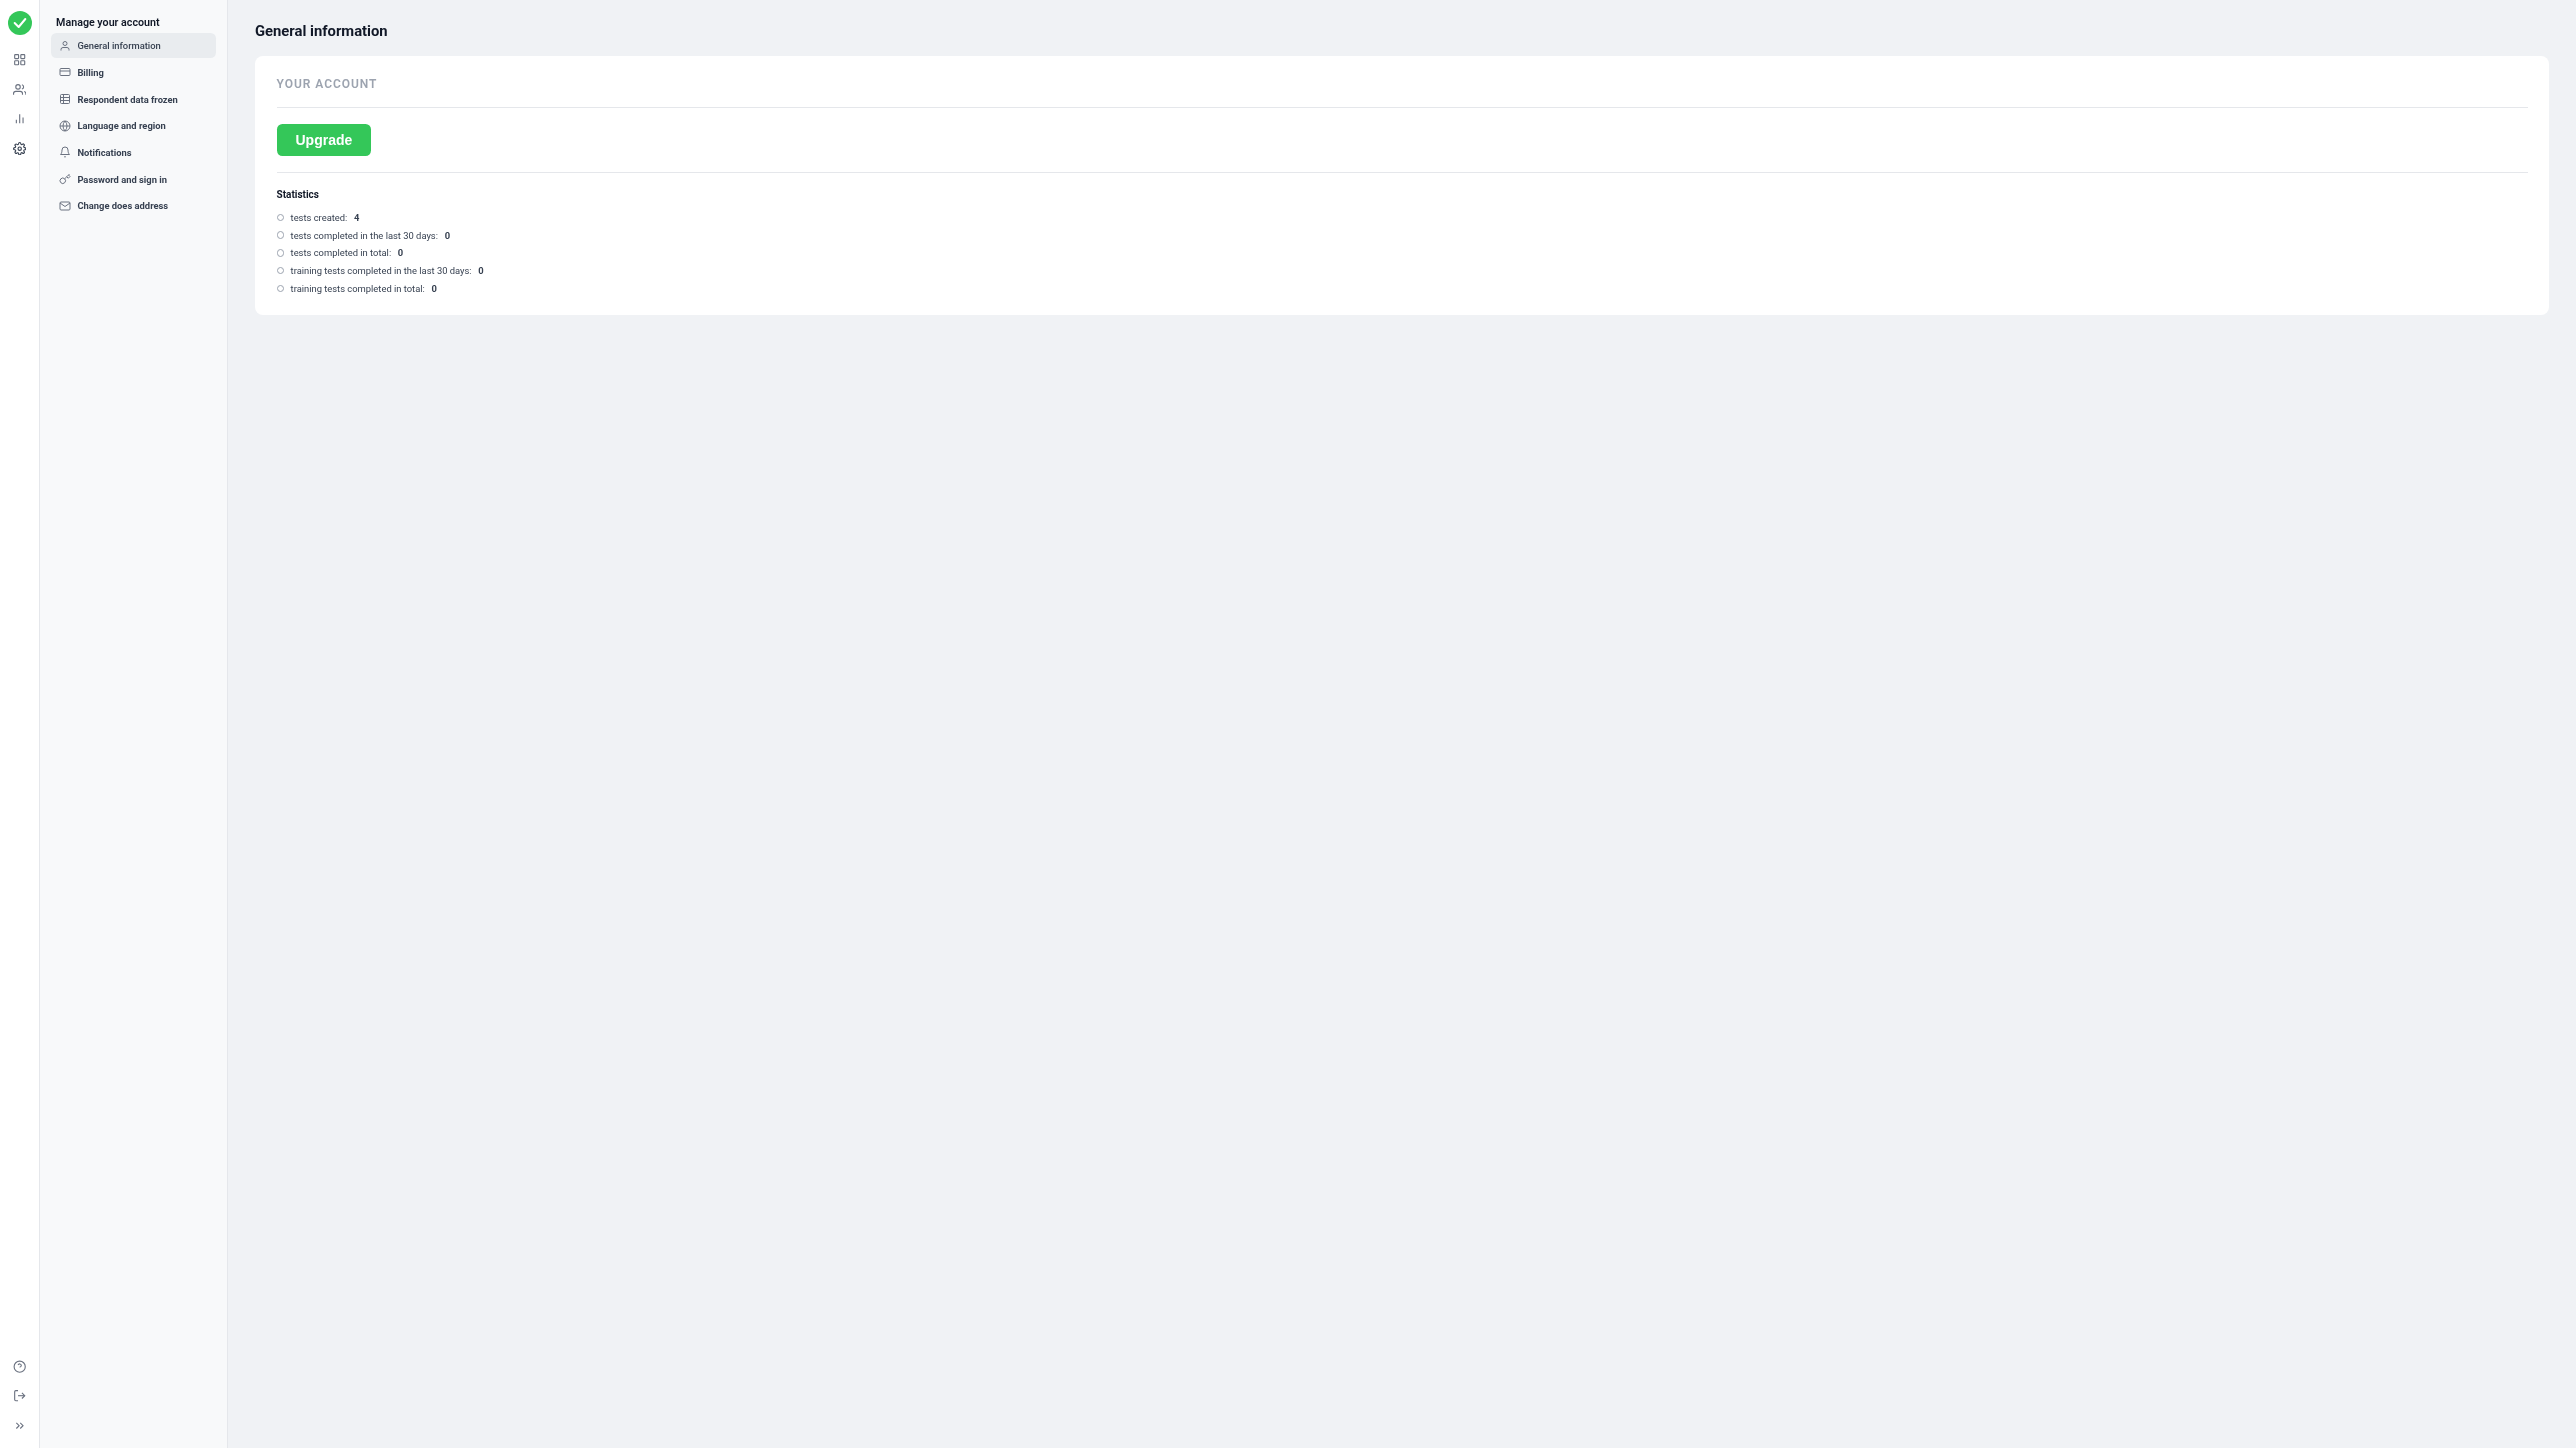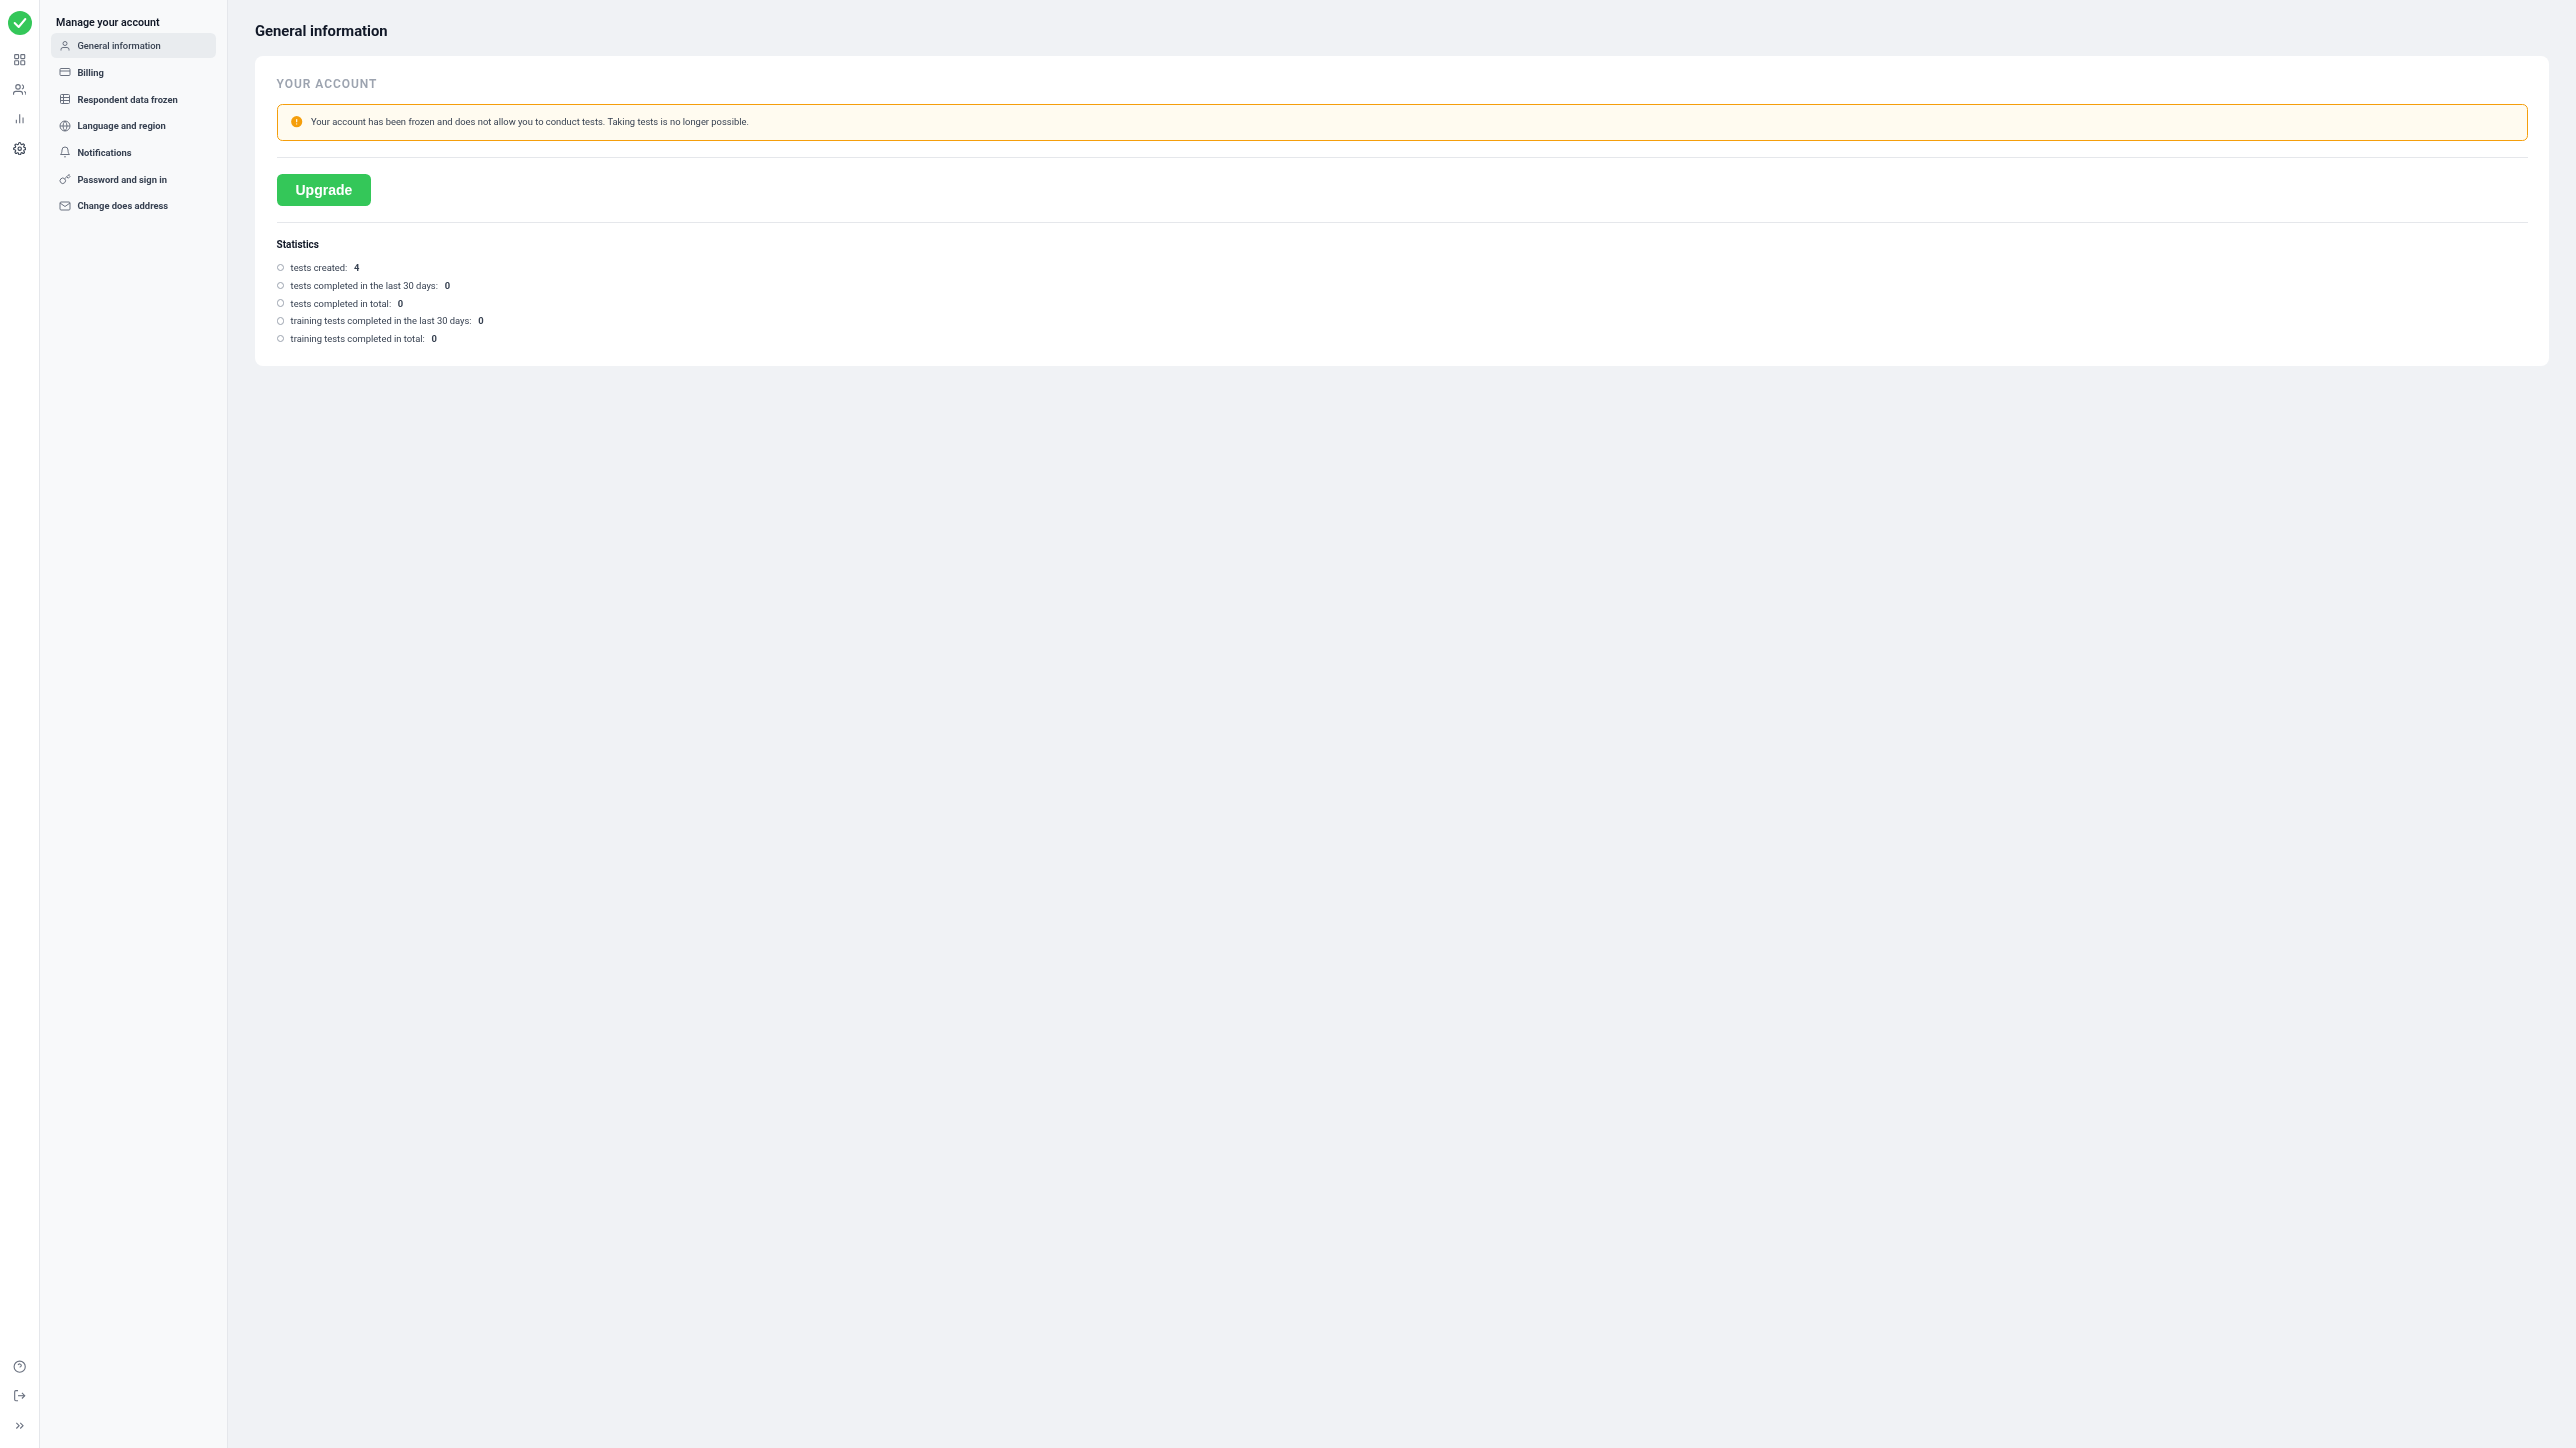--- a/index.html
+++ b/index.html
@@ -358,30 +358,20 @@
 
 <div class="main-content">
   <h1 class="page-title">General information</h1>
 
   <div class="card">
     
     <div class="section-label">YOUR ACCOUNT</div>
 
 
     
-    <div class="warning-banner">
-      <div class="warning-icon">
-        <svg width="13.4" height="13.4" viewBox="0 0 24 24" fill="#f59e0b" stroke="#f59e0b" stroke-width="0">
-          <circle cx="12" cy="12" r="10"></circle>
-          <line x1="12" y1="8" x2="12" y2="12" stroke="white" stroke-width="2" stroke-linecap="round"></line>
-          <circle cx="12" cy="16" r="1" fill="white"></circle>
-        </svg>
-      </div>
-      <span class="warning-text">Your account has been frozen and does not allow you to conduct tests. Taking tests is no longer possible.</span>
-    </div>
 
     <hr class="divider">
 
     
     <button class="upgrade-btn">Upgrade</button>
 
     <hr class="divider">
 
     
     <h2 class="stats-title">Statistics</h2>

